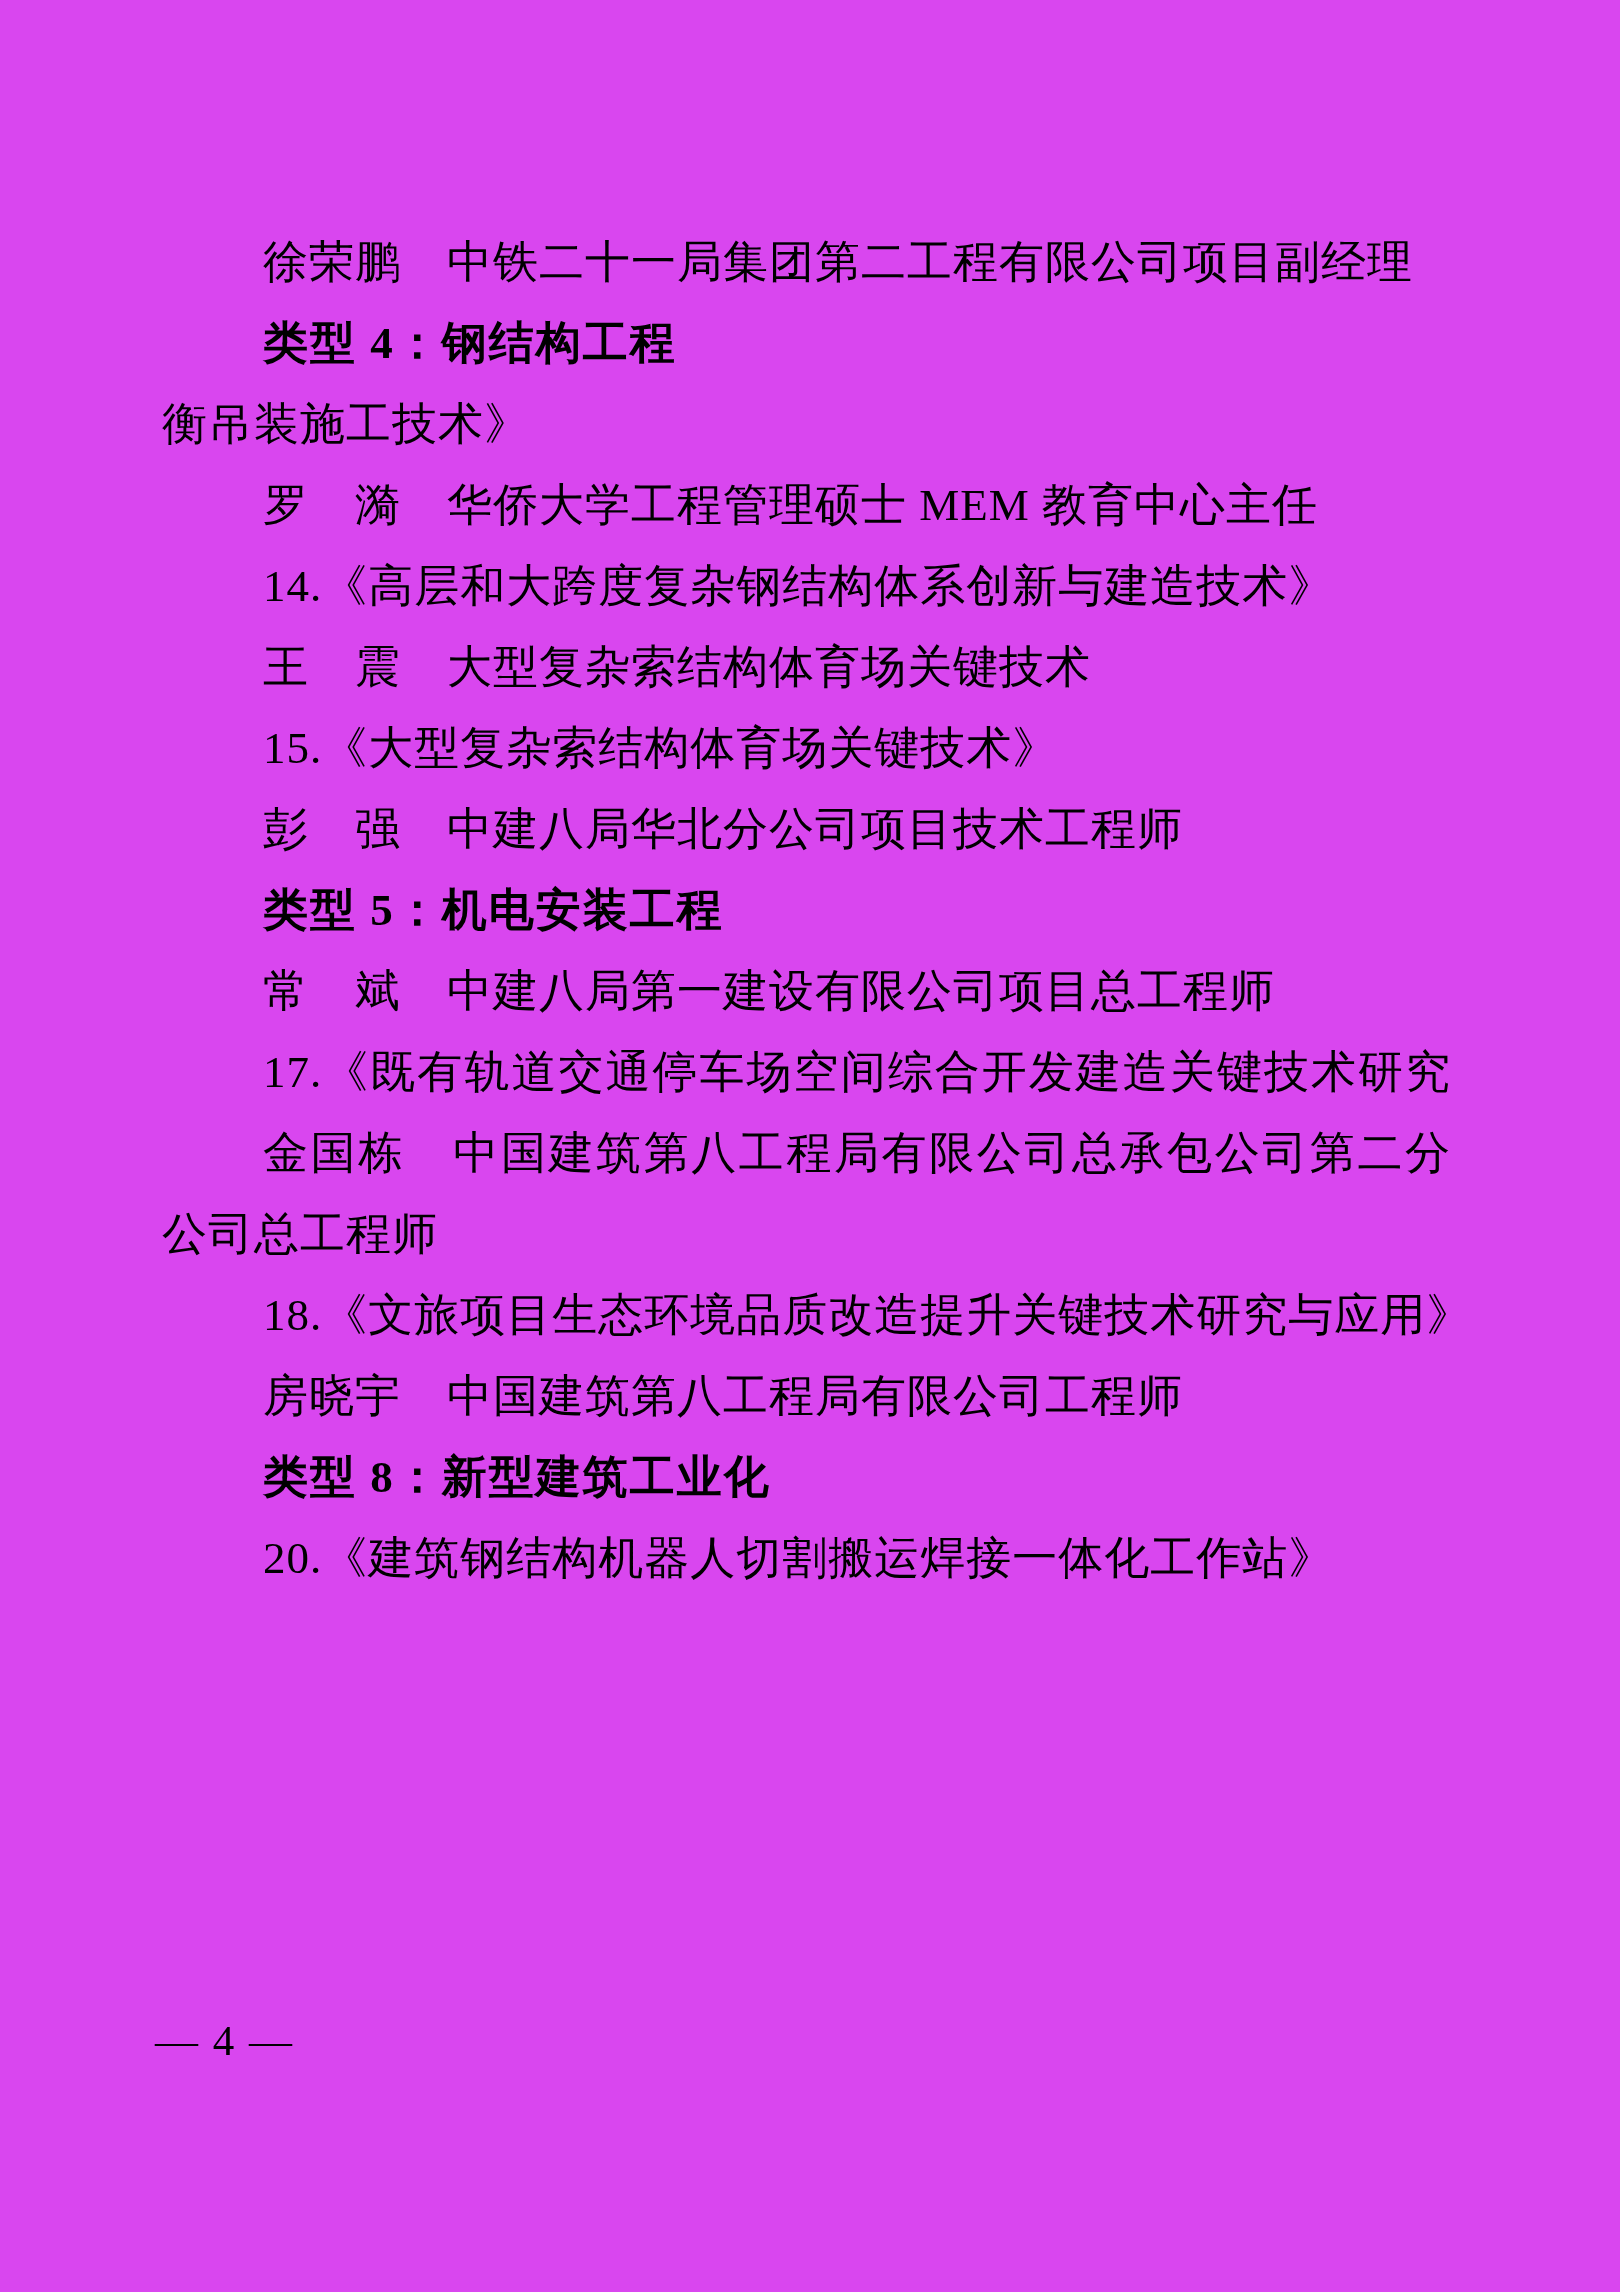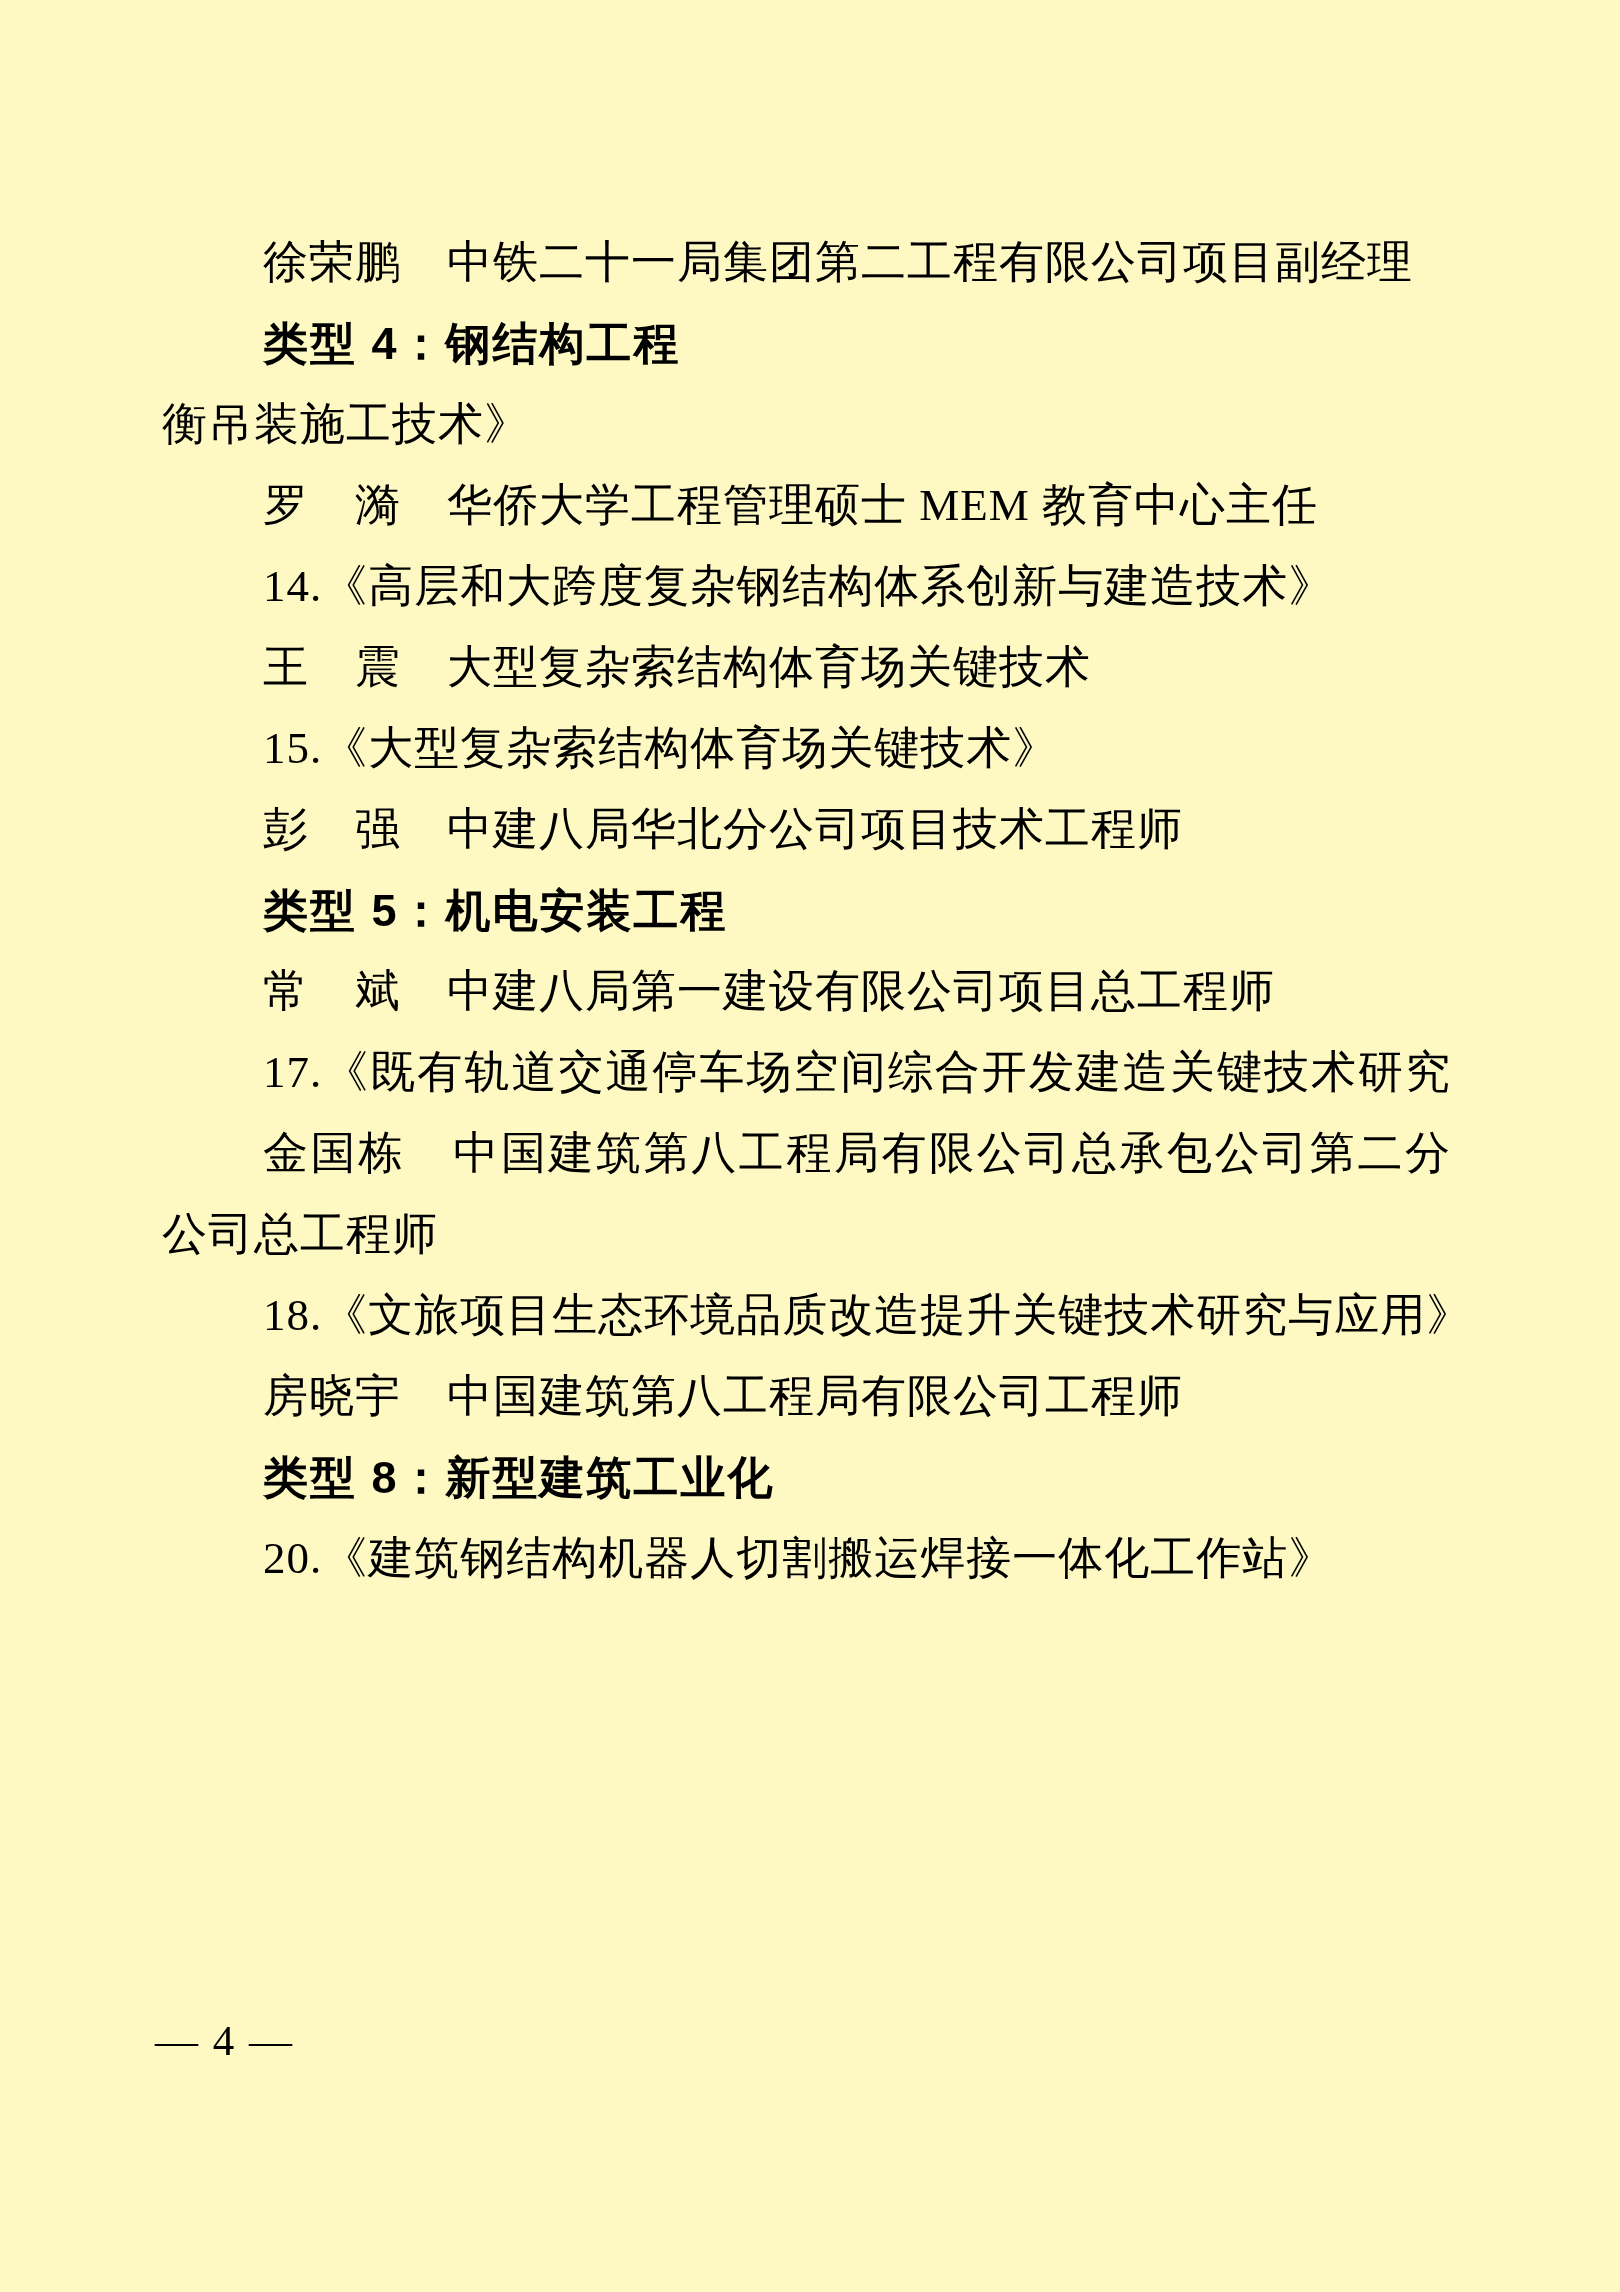--- a/index.html
+++ b/index.html
@@ -4,21 +4,21 @@
 <style>
   html, body {
     margin: 0;
     padding: 0;
     background: #ffffff;
   }
   .page {
     position: relative;
     width: 1620px;
     height: 2293px;
-    background: #fef9c3;
+    background: #d946ef;
     color: #000000;
     font-family: "Liberation Serif", "DejaVu Serif", serif;
     overflow: hidden;
   }
   .text-block {
     position: absolute;
     left: 162px;
     top: 222px;
     width: 1289px;
   }
@@ -26,21 +26,21 @@
     height: 81px;
     line-height: 81px;
     font-size: 45px;
     letter-spacing: 1px;
     white-space: nowrap;
   }
   .indent {
     padding-left: 101px;
   }
   .heading {
-    font-family: Liberation Sans, sans-serif;
+    font-family: Liberation Serif, serif;
     font-weight: 700;
     letter-spacing: 2px;
   }
   .justify {
     white-space: normal;
     text-align: justify;
     text-align-last: justify;
   }
   .page-footer {
     position: absolute;

